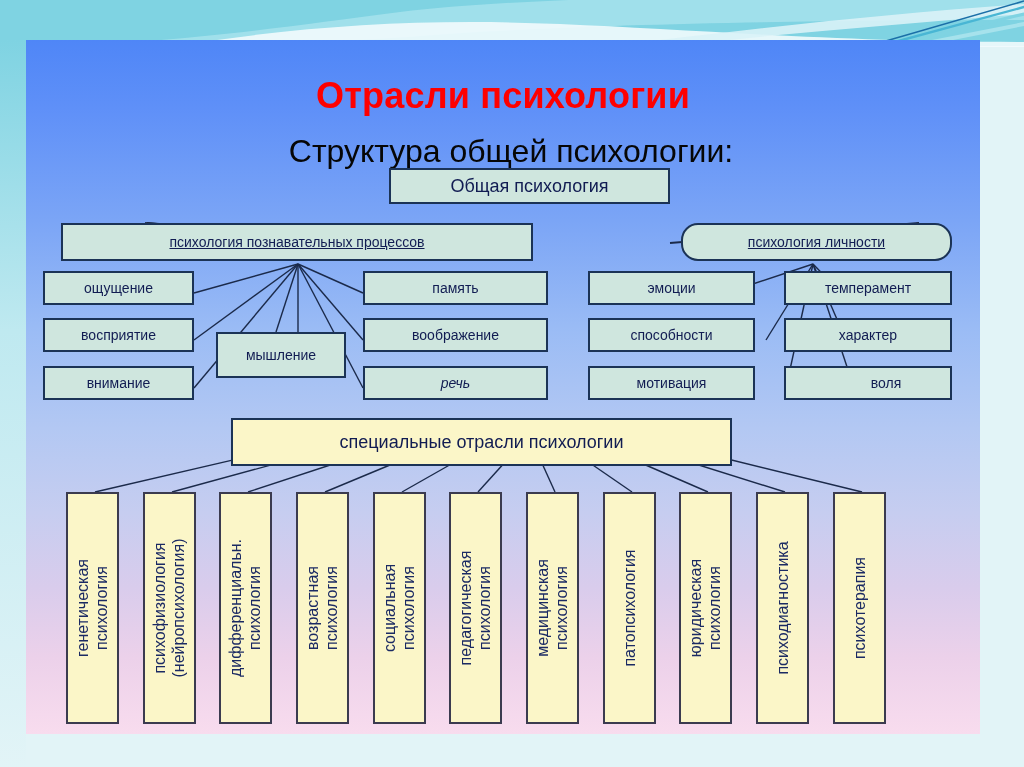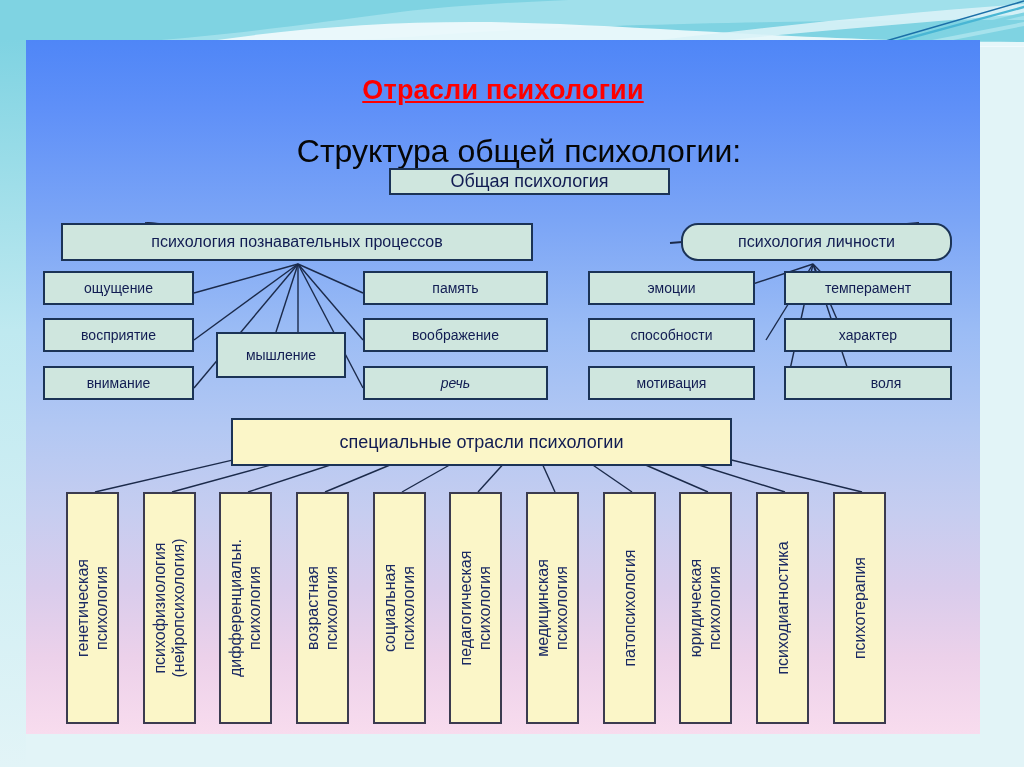--- a/index.html
+++ b/index.html
@@ -46,29 +46,28 @@
         #ecd1ea 89%,
         #f8dcee 100%);
   }
 
   
   .title-main {
     position: absolute;
     left: 0; top: 35px; width: 100%;
     text-align: center;
     color: #fe0000;
-    font-size: 27px;
+    font-size: 36px;
     font-weight: bold;
     letter-spacing: 0.2px;
     white-space: nowrap;
-    text-decoration: underline;
   }
   .title-sub {
     position: absolute;
-    left: 16px; top: 93px; width: 100%;
+    left: 8px; top: 93px; width: 100%;
     text-align: center;
     color: #060606;
     font-size: 32px;
     white-space: nowrap;
   }
 
   
   .node {
     position: absolute;
     background: #cfe6de;
@@ -78,21 +77,21 @@
     align-items: center;
     justify-content: center;
     text-align: center;
     font-size: 14px;
     line-height: 1.05;
     z-index: 5;
     white-space: nowrap;
     overflow: hidden;
   }
   .node.root      { font-size: 18px; }
-  .node.branch    { font-size: 16px; }
+  .node.branch    { font-size: 14px; text-decoration: underline; }
 
   .node.special {
     background: #fbf6c8;
     font-size: 18px;
   }
 
   
   .vnode {
     position: absolute;
     background: #fbf6c8;
@@ -179,21 +178,21 @@
       <path d="M400,410 L299,452"></path>
       <path d="M450,410 L376,452"></path>
       <path d="M490,410 L452,452"></path>
       <path d="M510,410 L529,452"></path>
       <path d="M545,410 L606,452"></path>
       <path d="M585,410 L682,452"></path>
       <path d="M625,410 L759,452"></path>
       <path d="M665,410 L836,452"></path>
     </svg>
 
-    <div class="node root" style="left:363px; top:128px; width:281px; height:27px;">
+    <div class="node root" style="left:363px; top:128px; width:281px; height:36px;">
       <span>Общая психология</span>
     </div>
 
     <div class="node branch" style="left:35px; top:183px; width:472px; height:38px;">
       <span>психология познавательных процессов</span>
     </div>
 
     <div class="node branch" style="left:655px; top:183px; width:271px; height:38px;border-radius:17px;">
       <span>психология личности</span>
     </div>

